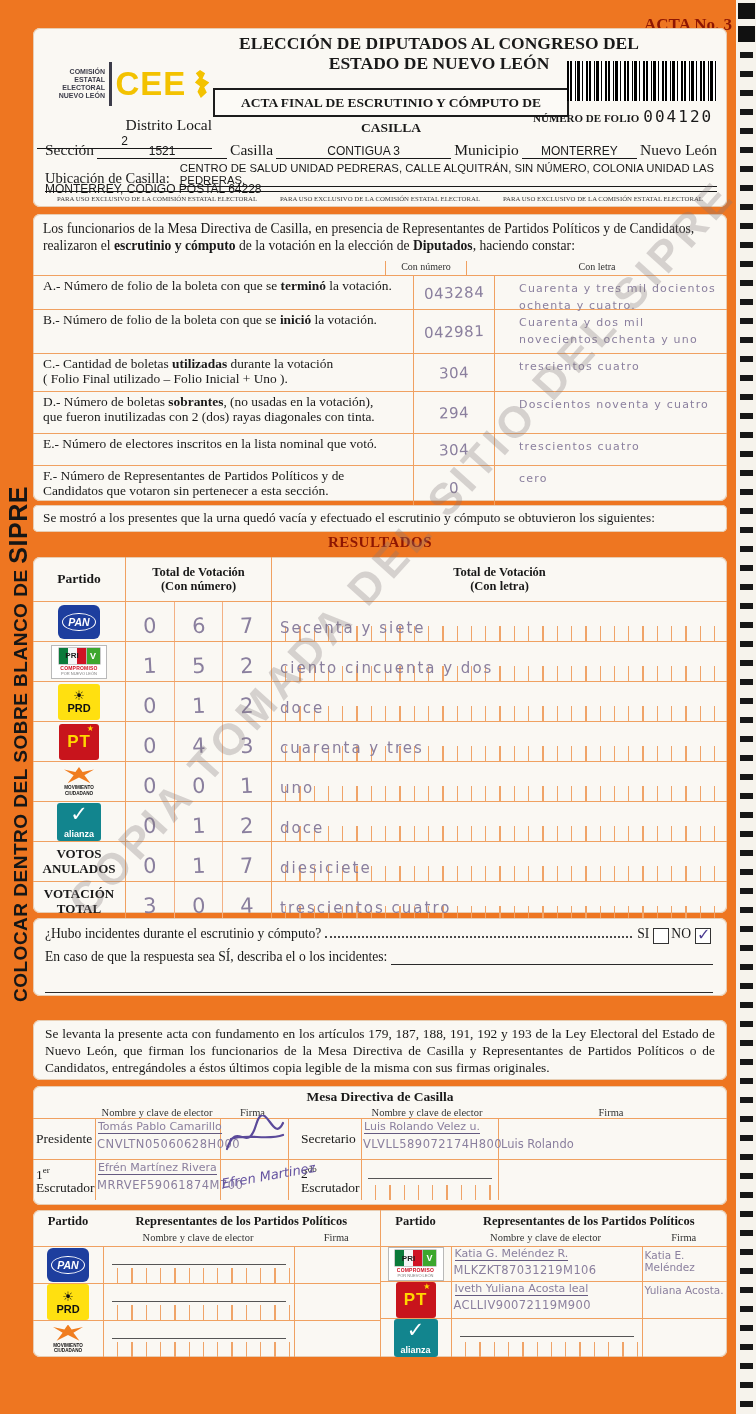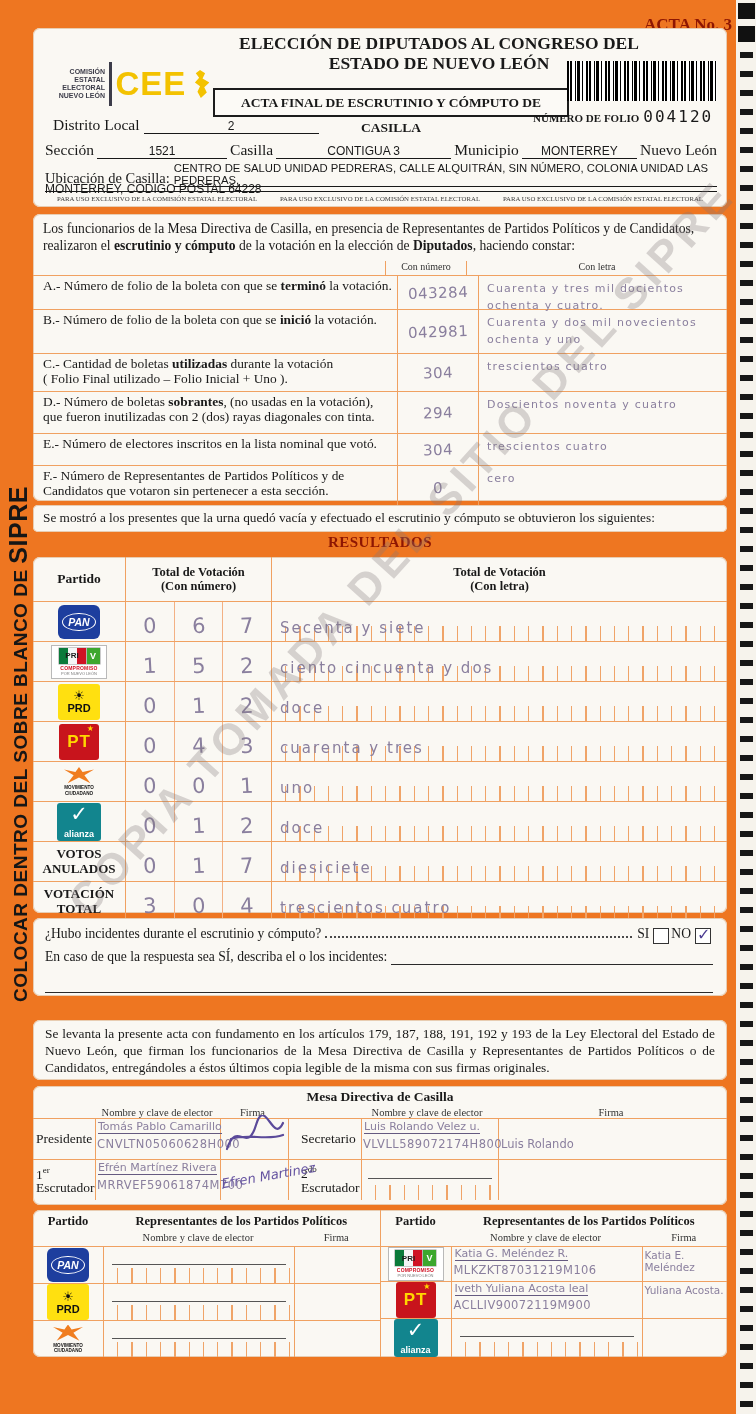--- a/index.html
+++ b/index.html
@@ -35,39 +35,39 @@
       clip-path:polygon(45% 0,75% 12%,60% 30%,100% 45%,70% 62%,85% 80%,50% 100%,30% 78%,45% 58%,15% 45%,40% 28%,20% 12%);}
   .subtitle-box{position:absolute;left:180px;top:60px;width:352px;height:25px;border:2px solid #1c1c1c;background:#fcfaf6;
       text-align:center;font-weight:bold;font-size:13.5px;line-height:25px;}
   .barcode{position:absolute;left:534px;top:33px;width:150px;height:40px;background:
       repeating-linear-gradient(90deg,#000 0 2px,#fff 2px 3px,#000 3px 5px,#fff 5px 8px,#000 8px 9px,#fff 9px 10px,#000 10px 13px,#fff 13px 15px,#000 15px 16px,#fff 16px 19px);}
   .folio{position:absolute;left:500px;top:79px;white-space:nowrap;}
   .folio .lab{font-weight:bold;font-size:11px;}
   .folio .val{font-family:"DejaVu Sans Mono",monospace;font-size:16px;letter-spacing:2px;}
   .fline{border-bottom:1.3px solid #181818;}
   .ovr{font-family:"Liberation Sans",sans-serif;font-size:12px;}
-  .f-distrito{position:absolute;left:20px;top:88px;font-size:15.5px;display:flex;align-items:flex-end;}
+  .f-distrito{position:absolute;left:0;top:88px;font-size:15.5px;display:flex;align-items:flex-end;flex-direction:column;}
   .f-distrito .fline{width:175px;text-align:center;margin-left:4px;}
   .f-row2{position:absolute;left:12px;right:10px;top:113px;font-size:15.5px;display:flex;align-items:flex-end;}
   .f-row2 .fline{text-align:center;margin:0 3px;}
   .f-ubic{position:absolute;left:12px;right:10px;top:134px;font-size:14.5px;display:flex;align-items:flex-end;}
-  .f-ubic .fline{flex:1;margin-left:4px;font-size:11.3px;}
+  .f-ubic .fline{flex:1;margin-left:10px;font-size:11.3px;}
   .f-ubic2{position:absolute;left:12px;right:10px;top:151px;}
   .f-blank{position:absolute;left:12px;right:10px;top:162px;height:1px;border-bottom:1.3px solid #181818;}
   .excl-row{position:absolute;left:24px;right:24px;top:167px;display:flex;justify-content:space-between;
       font-size:6.8px;color:#3a3a3a;}
   
   #scrutiny-panel{top:214px;height:287px;}
   .intro{padding:6px 12px 0 10px;font-size:13.6px;line-height:1.28;}
   .af-table{position:absolute;left:0;right:0;top:47px;bottom:2px;}
   .af-head{display:flex;height:14px;border-bottom:1.2px solid #f0a161;font-size:10px;color:#333;}
   .af-head .h1{width:352px;}
   .af-head .h2{width:80px;text-align:center;border-left:1.2px solid #f0a161;border-right:1.2px solid #f0a161;}
   .af-head .h3{flex:1;text-align:center;}
-  .af-row{display:flex;border-bottom:1.2px solid #f0a161;}
+  .af-row{display:flex;border-bottom:1.2px solid #f0a161;gap:16px;}
   .af-row:last-child{border-bottom:none;}
   .af-label{width:352px;padding:2px 2px 0 10px;font-size:13.4px;line-height:1.13;}
   .af-num{width:80px;border-left:1.2px solid #f0a161;border-right:1.2px solid #f0a161;
       display:flex;align-items:center;justify-content:center;}
   .af-letra{flex:1;padding:3px 0 0 8px;line-height:1.05;}
   
   .hw{font-family:"DejaVu Sans",sans-serif;color:#8a7f9e;}
   .af-num .hw{font-size:15px;letter-spacing:.5px;transform:rotate(-2deg);}
   .af-letra .hw{font-size:11px;letter-spacing:1.2px;}
   .sig{font-family:"DejaVu Sans",sans-serif;font-style:italic;color:#6553a0;}

